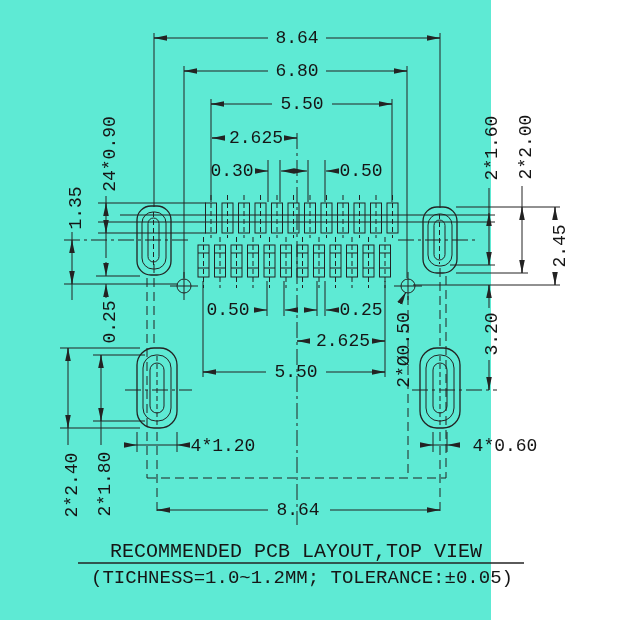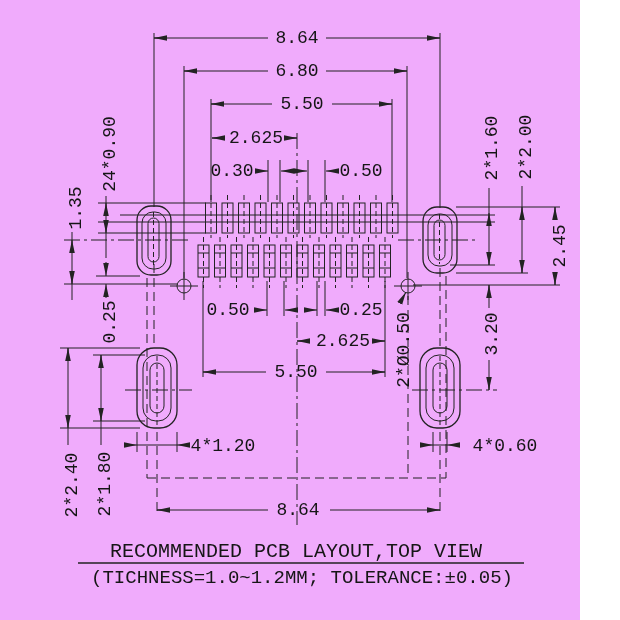--- a/index.html
+++ b/index.html
@@ -1,16 +1,16 @@
 <!DOCTYPE html>
 <html><head>
 <meta charset="utf-8">
 <style>
   html,body{margin:0;padding:0;background:#fff;}
-  #stage{width:580px;height:620px;background:#f0abfc;position:relative;font-family:"Liberation Mono","DejaVu Sans Mono",monospace;}
+  #stage{width:491px;height:620px;background:#5eead4;position:relative;font-family:"Liberation Mono","DejaVu Sans Mono",monospace;}
   svg{display:block;}
   .ln{stroke:#232323;stroke-width:1;fill:none;}
   .thk{stroke-width:1.3;}
   .dsh{stroke-dasharray:9,5;}
   .dd{stroke-dasharray:16,4,3,4;}
   .pdc{stroke-dasharray:5,3;}
   text.dim{font-family:"Liberation Mono","DejaVu Sans Mono",monospace;font-size:18px;fill:#161616;text-anchor:middle;dominant-baseline:central;}
   text.ttl{font-family:"Liberation Mono","DejaVu Sans Mono",monospace;font-size:20px;fill:#161616;text-anchor:middle;dominant-baseline:central;}
   text.sub{font-family:"Liberation Mono","DejaVu Sans Mono",monospace;font-size:19px;fill:#161616;text-anchor:middle;dominant-baseline:central;}
 </style>

